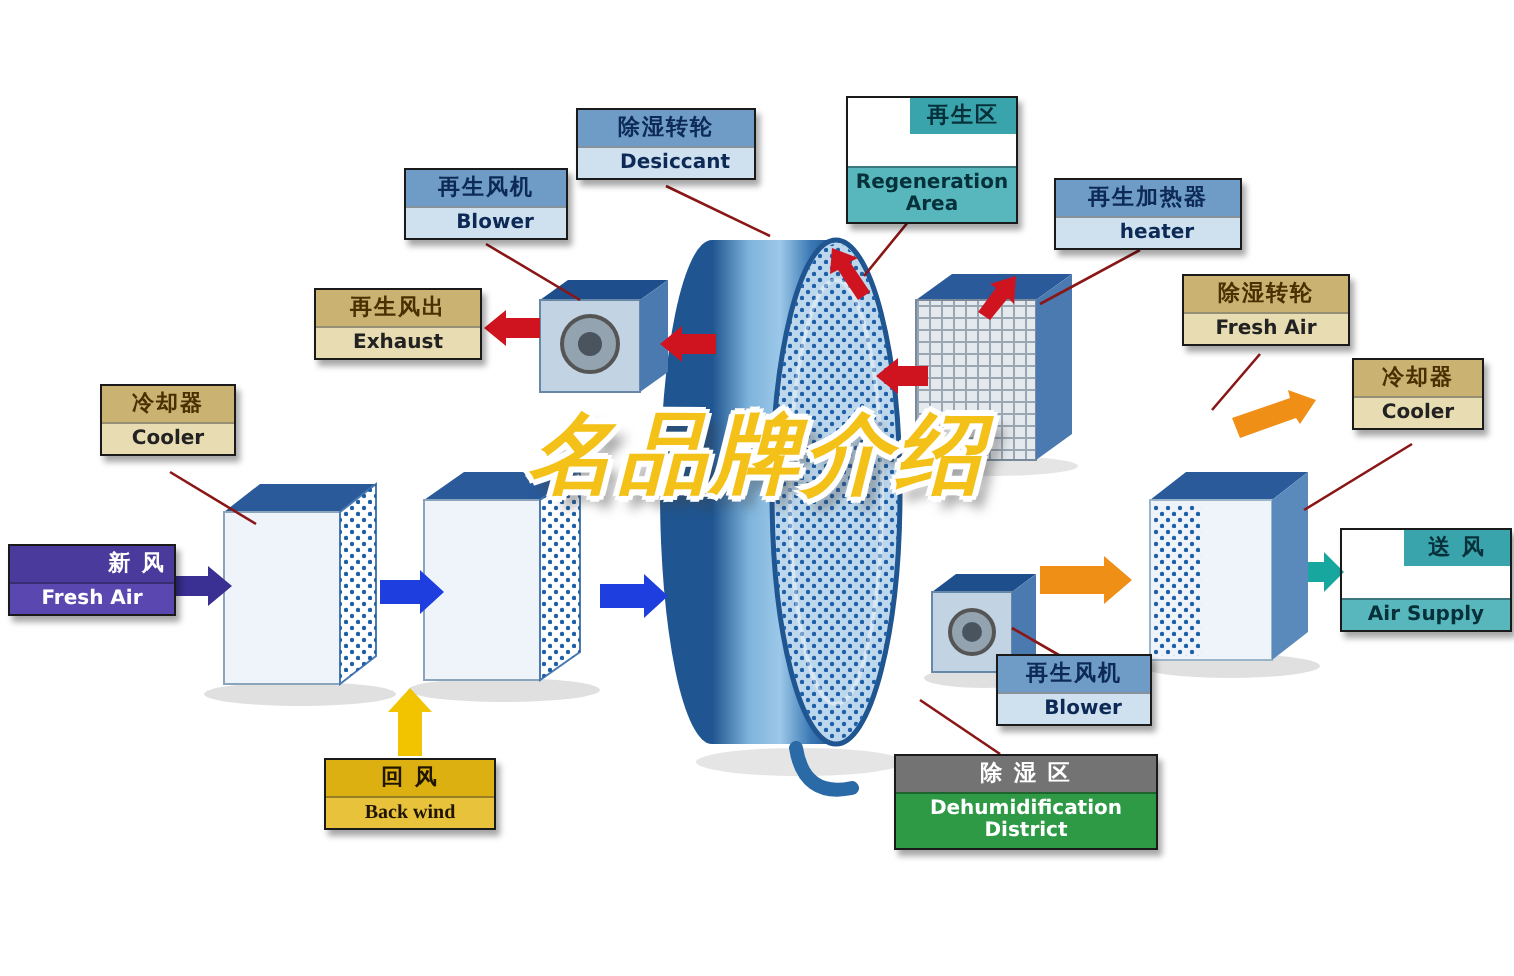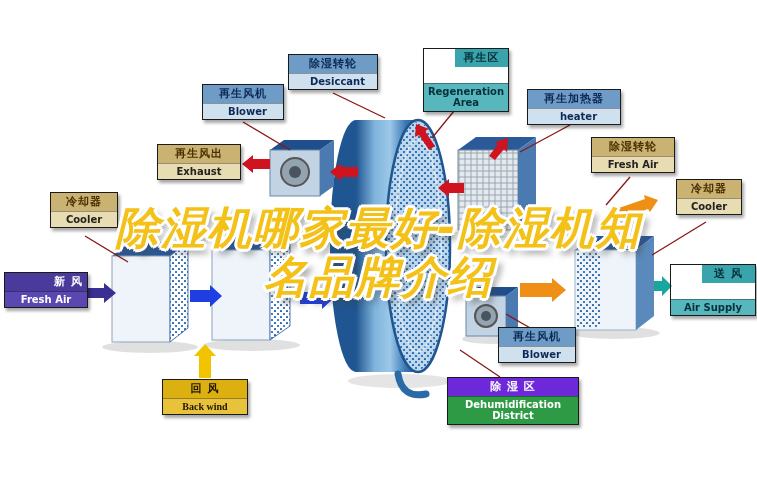--- a/index.html
+++ b/index.html
@@ -19,21 +19,21 @@
   .lbl.blue  .zh { background:#6f9cc6; color:#0c2a55; }
   .lbl.blue  .en { background:#cfe0ef; color:#0c2a55;padding-left:11px; }
   .lbl.tan   .zh { background:#c9b272; color:#4a3000; }
   .lbl.tan   .en { background:#e8dcb2; color:#222222; }
   .lbl.teal  .zh { background:#3aa4ac; color:#06303a;margin-left:31px; }
   .lbl.teal  .en { background:#57b7bd; color:#06303a;margin-top:16px; }
   .lbl.purple .zh { background:#4a3a9c; color:#ffffff;padding-left:47px; }
   .lbl.purple .en { background:#5a48b0; color:#ffffff; }
   .lbl.yellow .zh { background:#ddb012; color:#201600; }
   .lbl.yellow .en { background:#e8c23a; color:#201600;font-family:Liberation Serif, serif; }
-  .lbl.green .zh { background:#6d28d9; color:#ffffff; }
+  .lbl.green .zh { background:#737373; color:#ffffff; }
   .lbl.green .en { background:#2f9a46; color:#ffffff; }
 
   .title {
     position:absolute; top:203px; left:0; width:100%; z-index:5;
     text-align:center; font-weight:bold; font-style:italic;
     font-size:44px; line-height:1.12; letter-spacing:2px; color:#f3c118;
     pointer-events:none;
     text-shadow:
       -2px -2px 0 #fff, 2px -2px 0 #fff, -2px 2px 0 #fff, 2px 2px 0 #fff,
       0 -3px 0 #fff, 0 3px 0 #fff, -3px 0 0 #fff, 3px 0 0 #fff,
@@ -212,17 +212,16 @@
     <div class="zh">再生风机</div>
     <div class="en">Blower</div>
   </div>
 
   <div class="lbl green" style="left:447px;top:377px;width:130px">
     <div class="zh">除 湿 区</div>
     <div class="en">Dehumidification District</div>
   </div>
 
   <div class="title">
-    <div>除湿机哪家最好-除湿机知</div>
     <div>名品牌介绍</div>
   </div>
 
 </div>
 
 </body></html>

